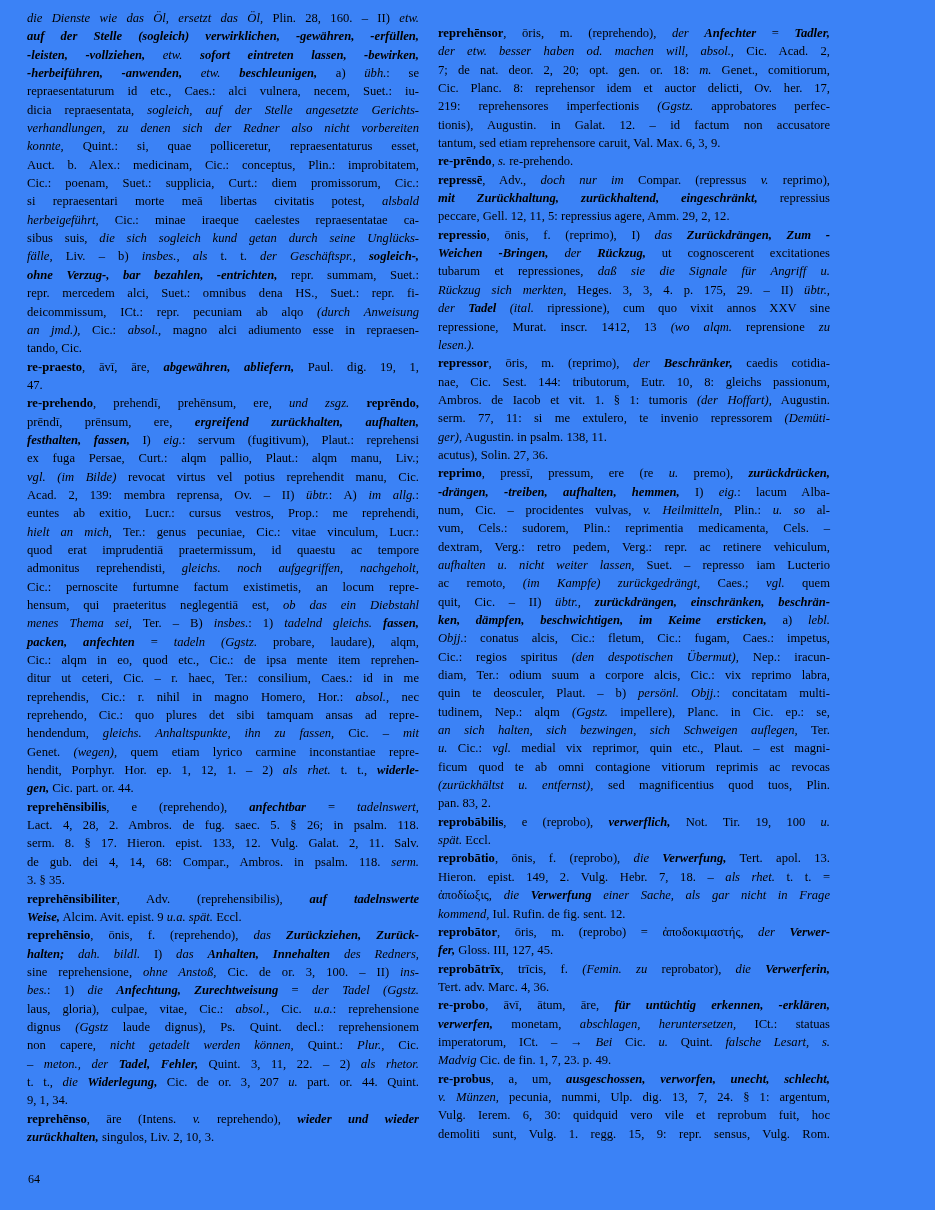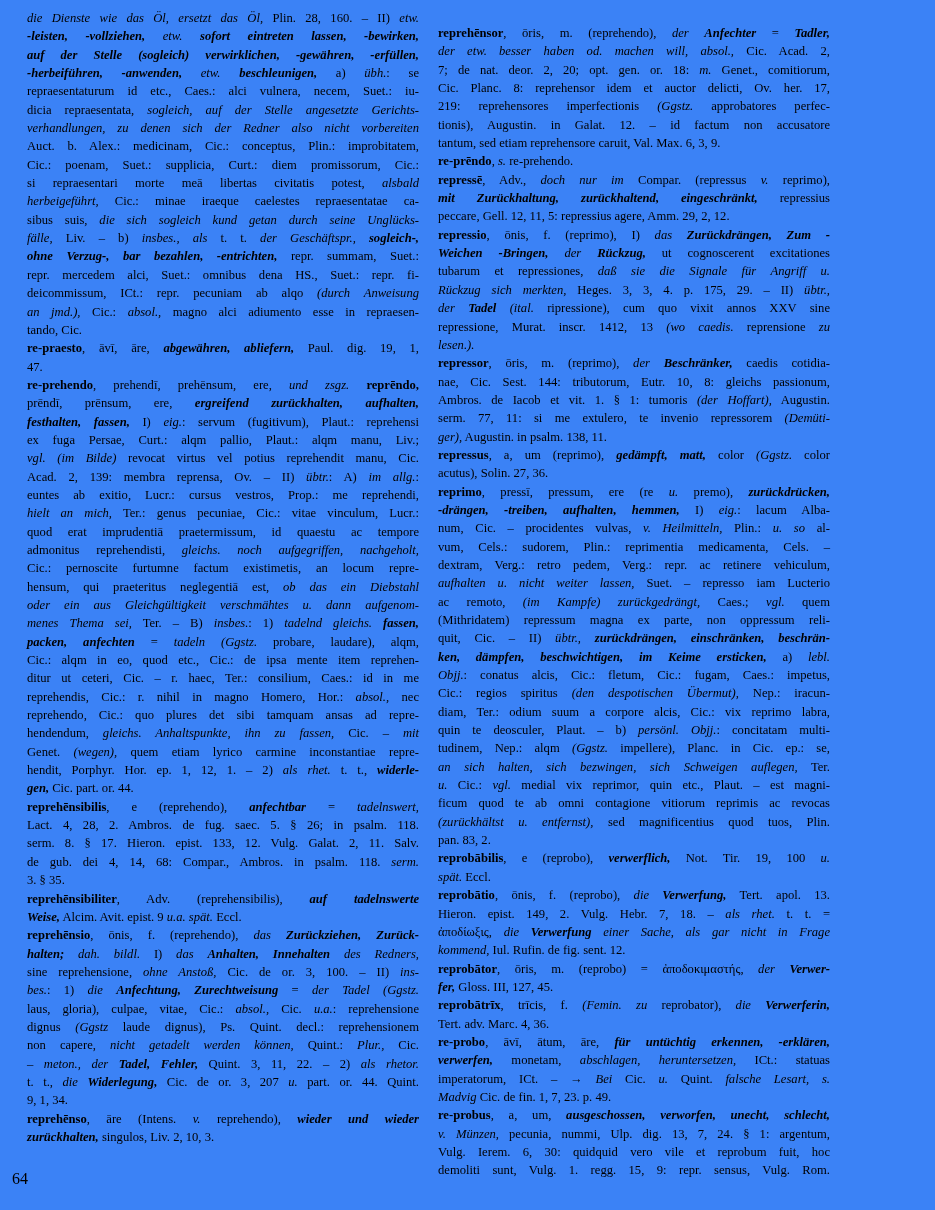--- a/index.html
+++ b/index.html
@@ -19,37 +19,38 @@
     line-height: 18.34px;
   }
   .col-left  { left: 27px; }
   .col-right { left: 438px; margin-top: 15px; }
   .ln { text-align: left; }
   .ln.jf { text-align: justify; text-align-last: justify; }
   .ln b { font-weight: bold; }
   .ln i { font-style: italic; }
   .pageno {
     position: absolute;
-    left: 12px; top: 1172px;
-    font-size: 16px;
+    left: 28px; top: 1172px;
+    font-size: 12px;
     line-height: 14px;
   }
 </style>
 </head>
 <body>
 
 <div class="page">
   <div class="col col-left" id="col-left">
       <div class="ln jf"><i>die Dienste wie das Öl, ersetzt das Öl,</i> Plin. 28, 160. – II) <i>etw.</i></div>
+      <div class="ln jf"><b><i>auf der Stelle (sogleich) verwirklichen, -gewähren, -erfüllen,</i></b></div>
       <div class="ln jf"><b><i>-leisten, -vollziehen,</i></b> <i>etw.</i> <b><i>sofort eintreten lassen, -bewirken,</i></b></div>
-      <div class="ln jf"><b><i>auf der Stelle (sogleich) verwirklichen, -gewähren, -erfüllen,</i></b></div>
       <div class="ln jf"><b><i>-herbeiführen, -anwenden,</i></b> <i>etw.</i> <b><i>beschleunigen,</i></b> a) <i>übh.</i>: se</div>
       <div class="ln jf">repraesentaturum id etc., Caes.: alci vulnera, necem, Suet.: iu-</div>
       <div class="ln jf">dicia repraesentata, <i>sogleich, auf der Stelle angesetzte Gerichts-</i></div>
       <div class="ln jf"><i>verhandlungen, zu denen sich der Redner also nicht vorbereiten</i></div>
+      <div class="ln jf"><i>konnte,</i> Quint.: si, quae polliceretur, repraesentaturus esset,</div>
       <div class="ln jf">Auct. b. Alex.: medicinam, Cic.: conceptus, Plin.: improbitatem,</div>
       <div class="ln jf">Cic.: poenam, Suet.: supplicia, Curt.: diem promissorum, Cic.:</div>
       <div class="ln jf">si repraesentari morte meā libertas civitatis potest, <i>alsbald</i></div>
       <div class="ln jf"><i>herbeigeführt,</i> Cic.: minae iraeque caelestes repraesentatae ca-</div>
       <div class="ln jf">sibus suis, <i>die sich sogleich kund getan durch seine Unglücks-</i></div>
       <div class="ln jf"><i>fälle,</i> Liv. – b) <i>insbes., als</i> t. t. <i>der Geschäftspr.,</i> <b><i>sogleich-,</i></b></div>
       <div class="ln jf"><b><i>ohne Verzug-, bar bezahlen, -entrichten,</i></b> repr. summam, Suet.:</div>
       <div class="ln jf">repr. mercedem alci, Suet.: omnibus dena HS., Suet.: repr. fi-</div>
       <div class="ln jf">deicommissum, ICt.: repr. pecuniam ab alqo <i>(durch Anweisung</i></div>
       <div class="ln jf"><i>an jmd.),</i> Cic.: <i>absol.,</i> magno alci adiumento esse in repraesen-</div>
@@ -61,21 +62,20 @@
       <div class="ln jf"><b><i>festhalten, fassen,</i></b> I) <i>eig.</i>: servum (fugitivum), Plaut.: reprehensi</div>
       <div class="ln jf">ex fuga Persae, Curt.: alqm pallio, Plaut.: alqm manu, Liv.;</div>
       <div class="ln jf"><i>vgl. (im Bilde)</i> revocat virtus vel potius reprehendit manu, Cic.</div>
       <div class="ln jf">Acad. 2, 139: membra reprensa, Ov. – II) <i>übtr.</i>: A) <i>im allg.</i>:</div>
       <div class="ln jf">euntes ab exitio, Lucr.: cursus vestros, Prop.: me reprehendi,</div>
       <div class="ln jf"><i>hielt an mich,</i> Ter.: genus pecuniae, Cic.: vitae vinculum, Lucr.:</div>
       <div class="ln jf">quod erat imprudentiā praetermissum, id quaestu ac tempore</div>
       <div class="ln jf">admonitus reprehendisti, <i>gleichs. noch aufgegriffen, nachgeholt,</i></div>
       <div class="ln jf">Cic.: pernoscite furtumne factum existimetis, an locum repre-</div>
       <div class="ln jf">hensum, qui praeteritus neglegentiā est, <i>ob das ein Diebstahl</i></div>
-      <div class="ln jf"><i>oder ein aus Gleichgültigkeit verschmähtes u. dann aufgenom-</i></div>
       <div class="ln jf"><i>menes Thema sei,</i> Ter. – B) <i>insbes.</i>: 1) <i>tadelnd gleichs.</i> <b><i>fassen,</i></b></div>
       <div class="ln jf"><b><i>packen, anfechten</i></b> = <i>tadeln (Ggstz.</i> probare, laudare), alqm,</div>
       <div class="ln jf">Cic.: alqm in eo, quod etc., Cic.: de ipsa mente item reprehen-</div>
       <div class="ln jf">ditur ut ceteri, Cic. – r. haec, Ter.: consilium, Caes.: id in me</div>
       <div class="ln jf">reprehendis, Cic.: r. nihil in magno Homero, Hor.: <i>absol.,</i> nec</div>
       <div class="ln jf">reprehendo, Cic.: quo plures det sibi tamquam ansas ad repre-</div>
       <div class="ln jf">hendendum, <i>gleichs. Anhaltspunkte, ihn zu fassen,</i> Cic. – <i>mit</i></div>
       <div class="ln jf">Genet. <i>(wegen),</i> quem etiam lyrico carmine inconstantiae repre-</div>
       <div class="ln jf">hendit, Porphyr. Hor. ep. 1, 12, 1. – 2) <i>als rhet.</i> t. t., <b><i>widerle-</i></b></div>
       <div class="ln"><b><i>gen,</i></b> Cic. part. or. 44.</div>
@@ -109,37 +109,35 @@
       <div class="ln">tantum, sed etiam reprehensore caruit, Val. Max. 6, 3, 9.</div>
       <div class="ln"><b>re-prēndo</b>, <i>s.</i> re-prehendo.</div>
       <div class="ln jf"><b>repressē</b>, Adv., <i>doch nur im</i> Compar. (repressus <i>v.</i> reprimo),</div>
       <div class="ln jf"><b><i>mit Zurückhaltung, zurückhaltend, eingeschränkt,</i></b> repressius</div>
       <div class="ln">peccare, Gell. 12, 11, 5: repressius agere, Amm. 29, 2, 12.</div>
       <div class="ln jf"><b>repressio</b>, ōnis, f. (reprimo), I) <i>das</i> <b><i>Zurückdrängen, Zum -</i></b></div>
       <div class="ln jf"><b><i>Weichen -Bringen,</i></b> <i>der</i> <b><i>Rückzug,</i></b> ut cognoscerent excitationes</div>
       <div class="ln jf">tubarum et repressiones, <i>daß sie die Signale für Angriff u.</i></div>
       <div class="ln jf"><i>Rückzug sich merkten,</i> Heges. 3, 3, 4. p. 175, 29. – II) <i>übtr.,</i></div>
       <div class="ln jf"><i>der</i> <b><i>Tadel</i></b> <i>(ital.</i> ripressione), cum quo vixit annos XXV sine</div>
-      <div class="ln jf">repressione, Murat. inscr. 1412, 13 <i>(wo caedis.</i> reprensione <i>zu</i></div>
+      <div class="ln jf">repressione, Murat. inscr. 1412, 13 <i>(wo alqm.</i> reprensione <i>zu</i></div>
       <div class="ln"><i>lesen.).</i></div>
       <div class="ln jf"><b>repressor</b>, ōris, m. (reprimo), <i>der</i> <b><i>Beschränker,</i></b> caedis cotidia-</div>
       <div class="ln jf">nae, Cic. Sest. 144: tributorum, Eutr. 10, 8: gleichs passionum,</div>
       <div class="ln jf">Ambros. de Iacob et vit. 1. § 1: tumoris <i>(der Hoffart),</i> Augustin.</div>
       <div class="ln jf">serm. 77, 11: si me extulero, te invenio repressorem <i>(Demüti-</i></div>
       <div class="ln"><i>ger),</i> Augustin. in psalm. 138, 11.</div>
-      <div class="ln jf"><b>repressus</b>, a, um (reprimo), <b><i>gedämpft, matt,</i></b> color <i>(Ggstz.</i> color</div>
       <div class="ln">acutus), Solin. 27, 36.</div>
       <div class="ln jf"><b>reprimo</b>, pressī, pressum, ere (re <i>u.</i> premo), <b><i>zurückdrücken,</i></b></div>
       <div class="ln jf"><b><i>-drängen, -treiben, aufhalten, hemmen,</i></b> I) <i>eig.</i>: lacum Alba-</div>
       <div class="ln jf">num, Cic. – procidentes vulvas, <i>v. Heilmitteln,</i> Plin.: <i>u. so</i> al-</div>
       <div class="ln jf">vum, Cels.: sudorem, Plin.: reprimentia medicamenta, Cels. –</div>
       <div class="ln jf">dextram, Verg.: retro pedem, Verg.: repr. ac retinere vehiculum,</div>
       <div class="ln jf"><i>aufhalten u. nicht weiter lassen,</i> Suet. – represso iam Lucterio</div>
       <div class="ln jf">ac remoto, <i>(im Kampfe) zurückgedrängt,</i> Caes.; <i>vgl.</i> quem</div>
-      <div class="ln jf">(Mithridatem) repressum magna ex parte, non oppressum reli-</div>
       <div class="ln jf">quit, Cic. – II) <i>übtr.,</i> <b><i>zurückdrängen, einschränken, beschrän-</i></b></div>
       <div class="ln jf"><b><i>ken, dämpfen, beschwichtigen, im Keime ersticken,</i></b> a) <i>lebl.</i></div>
       <div class="ln jf"><i>Objj.</i>: conatus alcis, Cic.: fletum, Cic.: fugam, Caes.: impetus,</div>
       <div class="ln jf">Cic.: regios spiritus <i>(den despotischen Übermut),</i> Nep.: iracun-</div>
       <div class="ln jf">diam, Ter.: odium suum a corpore alcis, Cic.: vix reprimo labra,</div>
       <div class="ln jf">quin te deosculer, Plaut. – b) <i>persönl. Objj.</i>: concitatam multi-</div>
       <div class="ln jf">tudinem, Nep.: alqm <i>(Ggstz.</i> impellere), Planc. in Cic. ep.: se,</div>
       <div class="ln jf"><i>an sich halten, sich bezwingen, sich Schweigen auflegen,</i> Ter.</div>
       <div class="ln jf"><i>u.</i> Cic.: <i>vgl.</i> medial vix reprimor, quin etc., Plaut. – est magni-</div>
       <div class="ln jf">ficum quod te ab omni contagione vitiorum reprimis ac revocas</div>

